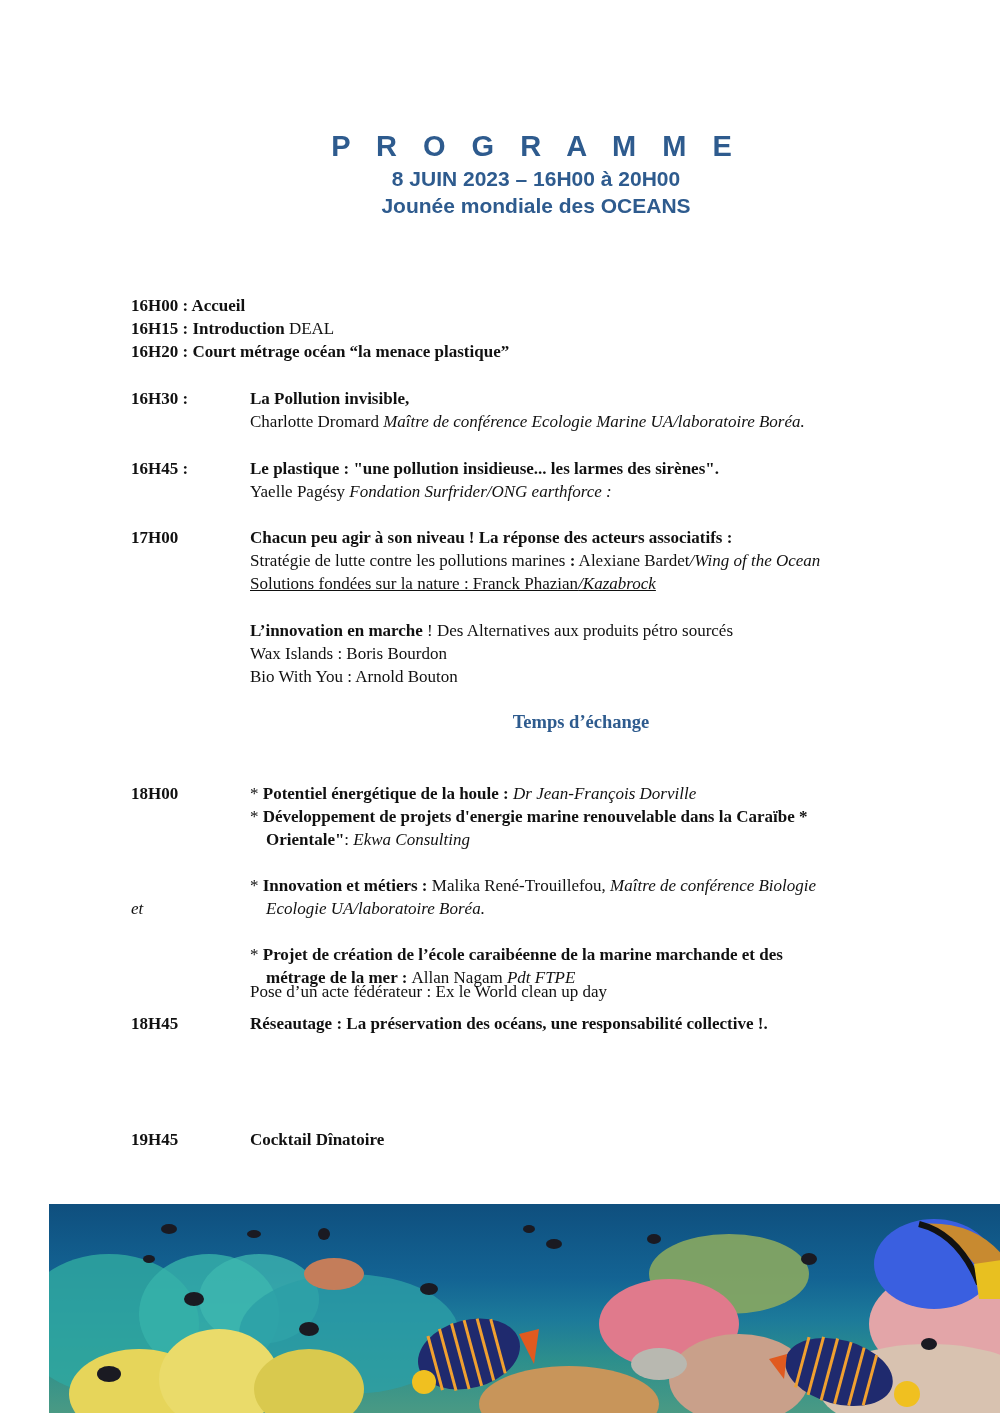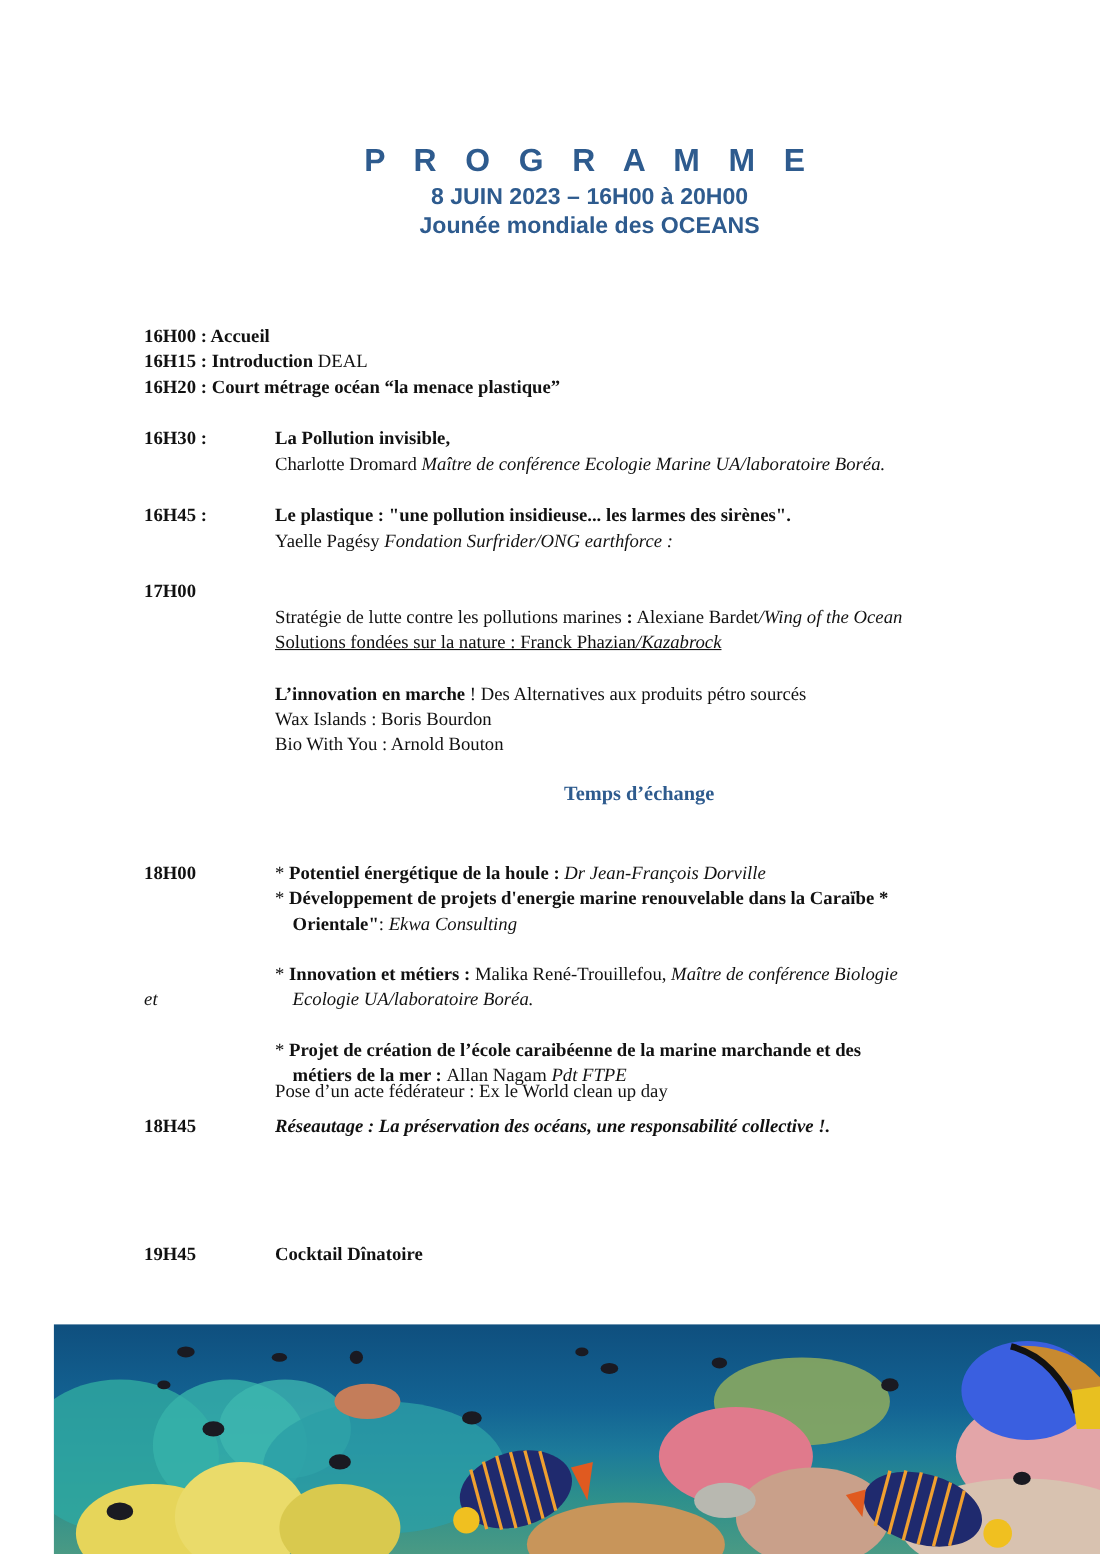--- a/index.html
+++ b/index.html
@@ -52,43 +52,44 @@
 
   <div class="txt time" style="top:387px;">16H30 :</div>
   <div class="txt col b" style="top:387px;">La Pollution invisible,</div>
   <div class="txt col" style="top:410px;"><span>Charlotte Dromard </span><span class="i">Maître de conférence Ecologie Marine UA/laboratoire Boréa.</span></div>
 
   <div class="txt time" style="top:457px;">16H45 :</div>
   <div class="txt col b" style="top:457px;">Le plastique : "une pollution insidieuse... les larmes des sirènes".</div>
   <div class="txt col" style="top:480px;"><span>Yaelle Pagésy </span><span class="i">Fondation Surfrider/ONG earthforce :</span></div>
 
   <div class="txt time" style="top:526px;">17H00</div>
+  <div class="txt col b" style="top:526px;">Chacun peu agir à son niveau ! La réponse des acteurs associatifs :</div>
   <div class="txt col" style="top:549px;"><span>Stratégie de lutte contre les pollutions marines </span><span class="b">:</span><span> Alexiane Bardet</span><span class="i">/Wing of the Ocean</span></div>
   <div class="txt col" style="top:572px;text-decoration:underline;"><span>Solutions fondées sur la nature : Franck Phazian</span><span class="i">/Kazabrock</span></div>
 
   <div class="txt col" style="top:619px;"><span class="b">L’innovation en marche</span><span> !  Des Alternatives aux produits pétro sourcés</span></div>
   <div class="txt col" style="top:642px;">Wax Islands :  Boris Bourdon</div>
   <div class="txt col" style="top:665px;">Bio With You : Arnold Bouton</div>
 
   <div class="center-blue" style="top:711px;">Temps d’échange</div>
 
   <div class="txt time" style="top:782px;">18H00</div>
   <div class="txt col" style="top:782px;"><span>* </span><span class="b">Potentiel énergétique de la houle : </span><span class="i">Dr Jean-François Dorville</span></div>
   <div class="txt col" style="top:805px;font-family:Liberation Serif, serif;"><span>* </span><span class="b">Développement de projets d'energie marine renouvelable dans la Caraïbe *</span></div>
   <div class="txt col2" style="top:828px;"><span class="b">Orientale"</span><span>: </span><span class="i">Ekwa Consulting</span></div>
 
   <div class="txt col" style="top:874px;"><span>* </span><span class="b">Innovation et métiers : </span><span>Malika René-Trouillefou, </span><span class="i">Maître de conférence Biologie</span></div>
   <div class="txt i" style="left:95px; top:897px;">et</div>
   <div class="txt col2 i" style="top:897px;">Ecologie UA/laboratoire Boréa.</div>
 
   <div class="txt col" style="top:943px;"><span>* </span><span class="b">Projet de création de l’école caraibéenne de la marine marchande et des</span></div>
-  <div class="txt col2" style="top:966px;"><span class="b">métiers de la mer : </span><span>Allan Nagam </span><span class="i">Pdt FTPE</span></div>
+  <div class="txt col2" style="top:966px;"><span class="b">métrage de la mer : </span><span>Allan Nagam </span><span class="i">Pdt FTPE</span></div>
 
   <div class="txt time" style="top:1012px;">18H45</div>
-  <div class="txt col b" style="top:1012px;font-style:italic;">Réseautage : La préservation des océans, une responsabilité collective !.</div>
+  <div class="txt col b" style="top:1012px;">Réseautage : La préservation des océans, une responsabilité collective !.</div>
   <div class="txt col" style="top:980px;">Pose d’un acte fédérateur : Ex le World clean up day</div>
 
   <div class="txt time" style="top:1128px;">19H45</div>
   <div class="txt col b" style="top:1128px;">Cocktail Dînatoire</div>
 
   <div class="banner">
     <svg viewBox="0 0 965 209" preserveAspectRatio="none">
 
       <ellipse cx="60" cy="120" rx="90" ry="70" fill="#2fa7a0" opacity="0.85"></ellipse>
       <ellipse cx="160" cy="110" rx="70" ry="60" fill="#37b3aa" opacity="0.8"></ellipse>

